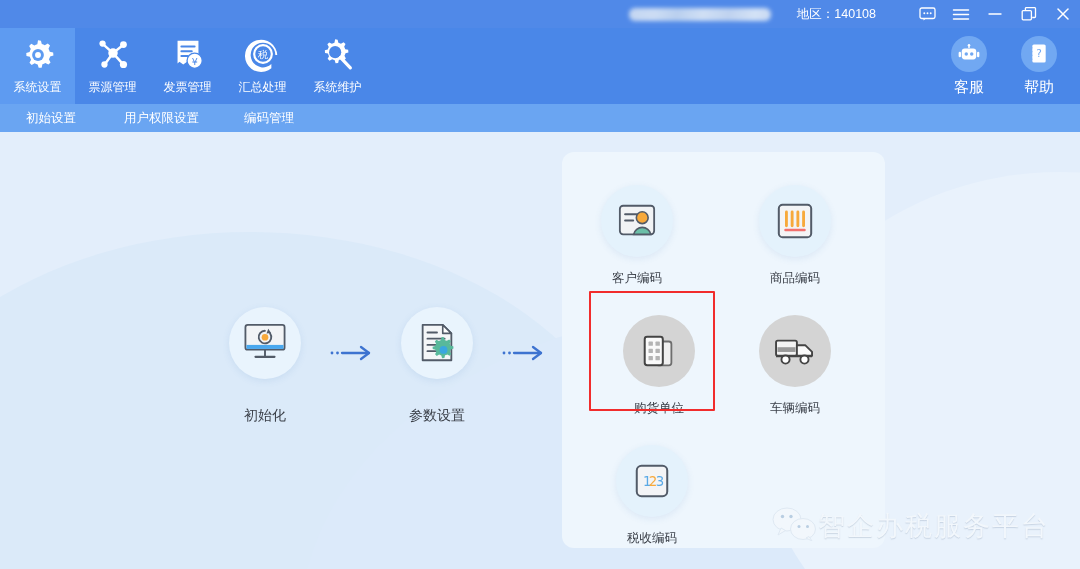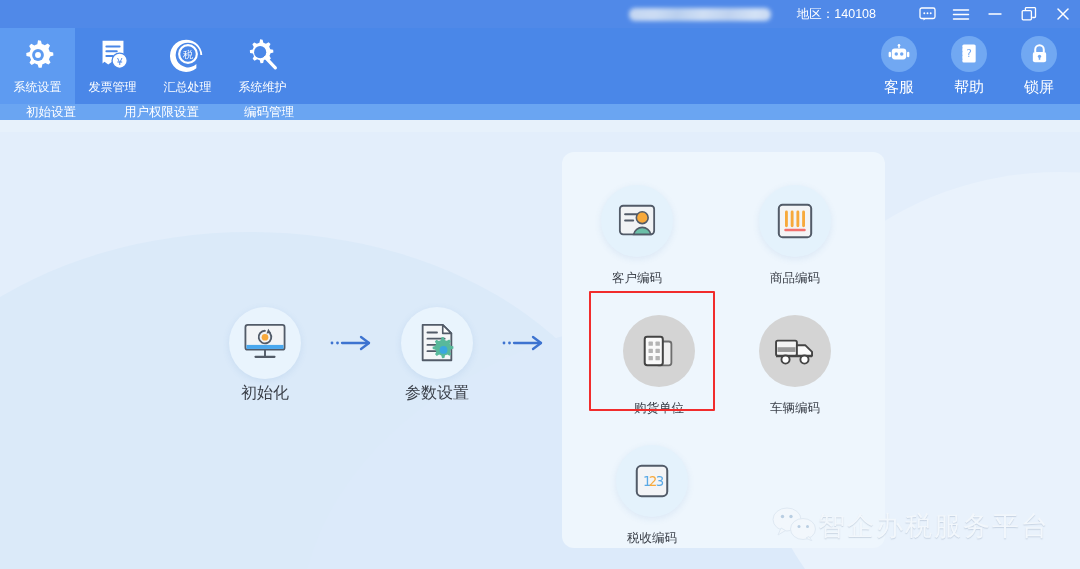--- a/index.html
+++ b/index.html
@@ -62,21 +62,21 @@
   }
   .nav-r-circle {
     width: 36px; height: 36px; border-radius: 50%;
     background: #71a8f2;
     display: flex; align-items: center; justify-content: center;
   }
   .nav-r-lb { color: #ffffff; font-size: 15px; margin-top: 6px; white-space: nowrap; }
 
   
   .subnav {
-    position: absolute; left: 0; top: 104px; width: 1080px; height: 16px;
+    position: absolute; left: 0; top: 104px; width: 1080px; height: 28px;
     background: #6aa5f2;
     display: flex; align-items: center;
   }
   .sub-item {
     color: #ffffff; font-size: 12.5px; white-space: nowrap; cursor: default;
   }
   .sub-item:nth-child(1) { margin-left: 26px; }
   .sub-item:nth-child(2) { margin-left: 48px; }
   .sub-item:nth-child(3) { margin-left: 45px; }
 
@@ -105,21 +105,21 @@
     position: absolute; left: 210px; top: 175px;
     display: flex; align-items: center;
   }
   .step { width: 110px; display: flex; flex-direction: column; align-items: center; cursor: default; }
   .step-circle {
     width: 72px; height: 72px; border-radius: 50%;
     background: #e9f4fd;
     box-shadow: 0 2px 7px rgba(80,130,190,.13);
     display: flex; align-items: center; justify-content: center;
   }
-  .step-lb { font-size: 16px; color: #3a3f48; margin-top: 4px; white-space: nowrap; }
+  .step-lb { font-size: 14px; color: #3a3f48; margin-top: 28px; white-space: nowrap; }
   .arrow { width: 62px; display: flex; align-items: center; justify-content: center; margin-bottom: 26px; }
 
   
   .panel {
     position: absolute; left: 562px; top: 20px; width: 323px; height: 396px;
     background: #eef6fd; border-radius: 12px;
   }
   .tile {
     position: absolute; width: 126px;
     display: flex; flex-direction: column; align-items: center;
@@ -217,20 +217,40 @@
           <g fill="#ffffff">
             <path d="M20 4.5 l3.1 .45 .9 3.6 a12.6 12.6 0 0 1 3.1 1.3 l3.2-1.85 2.35 2.1 -1.6 3.35 a12.6 12.6 0 0 1 1.3 3.1 l3.6 .75 .3 3.1 -3.5 1.1 a12.6 12.6 0 0 1-1.3 3.1 l1.75 3.25 -2.2 2.25 -3.25-1.7 a12.6 12.6 0 0 1-3.1 1.3 l-.85 3.6 -3.1 .25 -1.05-3.55 a12.6 12.6 0 0 1-3.1-1.3 l-3.25 1.75 -2.25-2.2 1.7-3.3 a12.6 12.6 0 0 1-1.3-3.1 l-3.6-.85 -.2-3.1 3.5-1.05 a12.6 12.6 0 0 1 1.3-3.1 l-1.75-3.25 2.2-2.25 3.3 1.7 a12.6 12.6 0 0 1 3.1-1.3 z"></path>
           </g>
           <circle cx="20" cy="20" r="6.2" fill="#5e9bf1"></circle>
           <circle cx="20" cy="20" r="3.1" fill="#ffffff"></circle>
         </svg>
       </span>
       <span class="nav-lb">系统设置</span>
     </div>
 
+    <div class="nav-item">
+      <span class="nav-ic">
+        <svg width="38" height="38" viewBox="0 0 40 40">
+          <g stroke="#ffffff" stroke-width="2.6" stroke-linecap="round">
+            <line x1="20" y1="18" x2="10" y2="9"></line>
+              <line x1="20" y1="18" x2="30" y2="10"></line>
+            <line x1="20" y1="18" x2="12" y2="29"></line>
+              <line x1="20" y1="18" x2="30" y2="29"></line>
+          </g>
+          <g fill="#ffffff">
+            <circle cx="20" cy="18" r="5"></circle>
+              <circle cx="9" cy="8" r="3.3"></circle>
+            <circle cx="31" cy="9" r="3.6"></circle>
+              <circle cx="11" cy="30" r="3.3"></circle>
+              <circle cx="31" cy="30" r="3.8"></circle>
+          </g>
+        </svg>
+      </span>
+      <span class="nav-lb">票源管理</span>
+    </div>
 
     <div class="nav-item">
       <span class="nav-ic">
         <svg width="38" height="38" viewBox="0 0 40 40">
           <path d="M9 5 H31 V30 L27 27 L23 30 L19 27 L15 30 L11 27 L9 29 Z" fill="#ffffff"></path>
           <g stroke="#4a87e8" stroke-width="2" stroke-linecap="round">
             <line x1="13" y1="11" x2="27" y2="11"></line>
               <line x1="13" y1="16" x2="24" y2="16"></line>
               <line x1="13" y1="21" x2="20" y2="21"></line>
           </g>
@@ -288,31 +308,20 @@
           <g stroke="#71a8f2" stroke-width="1.3">
               <line x1="3" y1="5" x2="0.8" y2="5"></line>
               <line x1="3" y1="9" x2="0.8" y2="9"></line>
               <line x1="3" y1="13" x2="0.8" y2="13"></line>
               <line x1="3" y1="17" x2="0.8" y2="17"></line>
             </g>
           <text x="10" y="15" font-size="11" text-anchor="middle" fill="#71a8f2" font-family="DejaVu Sans, sans-serif">?</text>
         </svg>
       </span>
       <span class="nav-r-lb">帮助</span>
-    </div>
-    <div class="nav-r-item">
-      <span class="nav-r-circle">
-        <svg width="19" height="21" viewBox="0 0 20 22">
-          <path d="M5.5 9.5 V6.8 a4.5 4.5 0 0 1 9 0 V9.5" fill="none" stroke="#ffffff" stroke-width="2.1"></path>
-          <rect x="3" y="9.3" width="14" height="11" rx="2.2" fill="#ffffff"></rect>
-          <circle cx="10" cy="14" r="1.7" fill="#71a8f2"></circle>
-          <rect x="9.2" y="14" width="1.6" height="3.6" fill="#71a8f2"></rect>
-        </svg>
-      </span>
-      <span class="nav-r-lb">锁屏</span>
     </div>
   </div>
 </div>
 
 <div class="subnav">
   <span class="sub-item">初始设置</span>
   <span class="sub-item">用户权限设置</span>
   <span class="sub-item">编码管理</span>
 </div>
 

